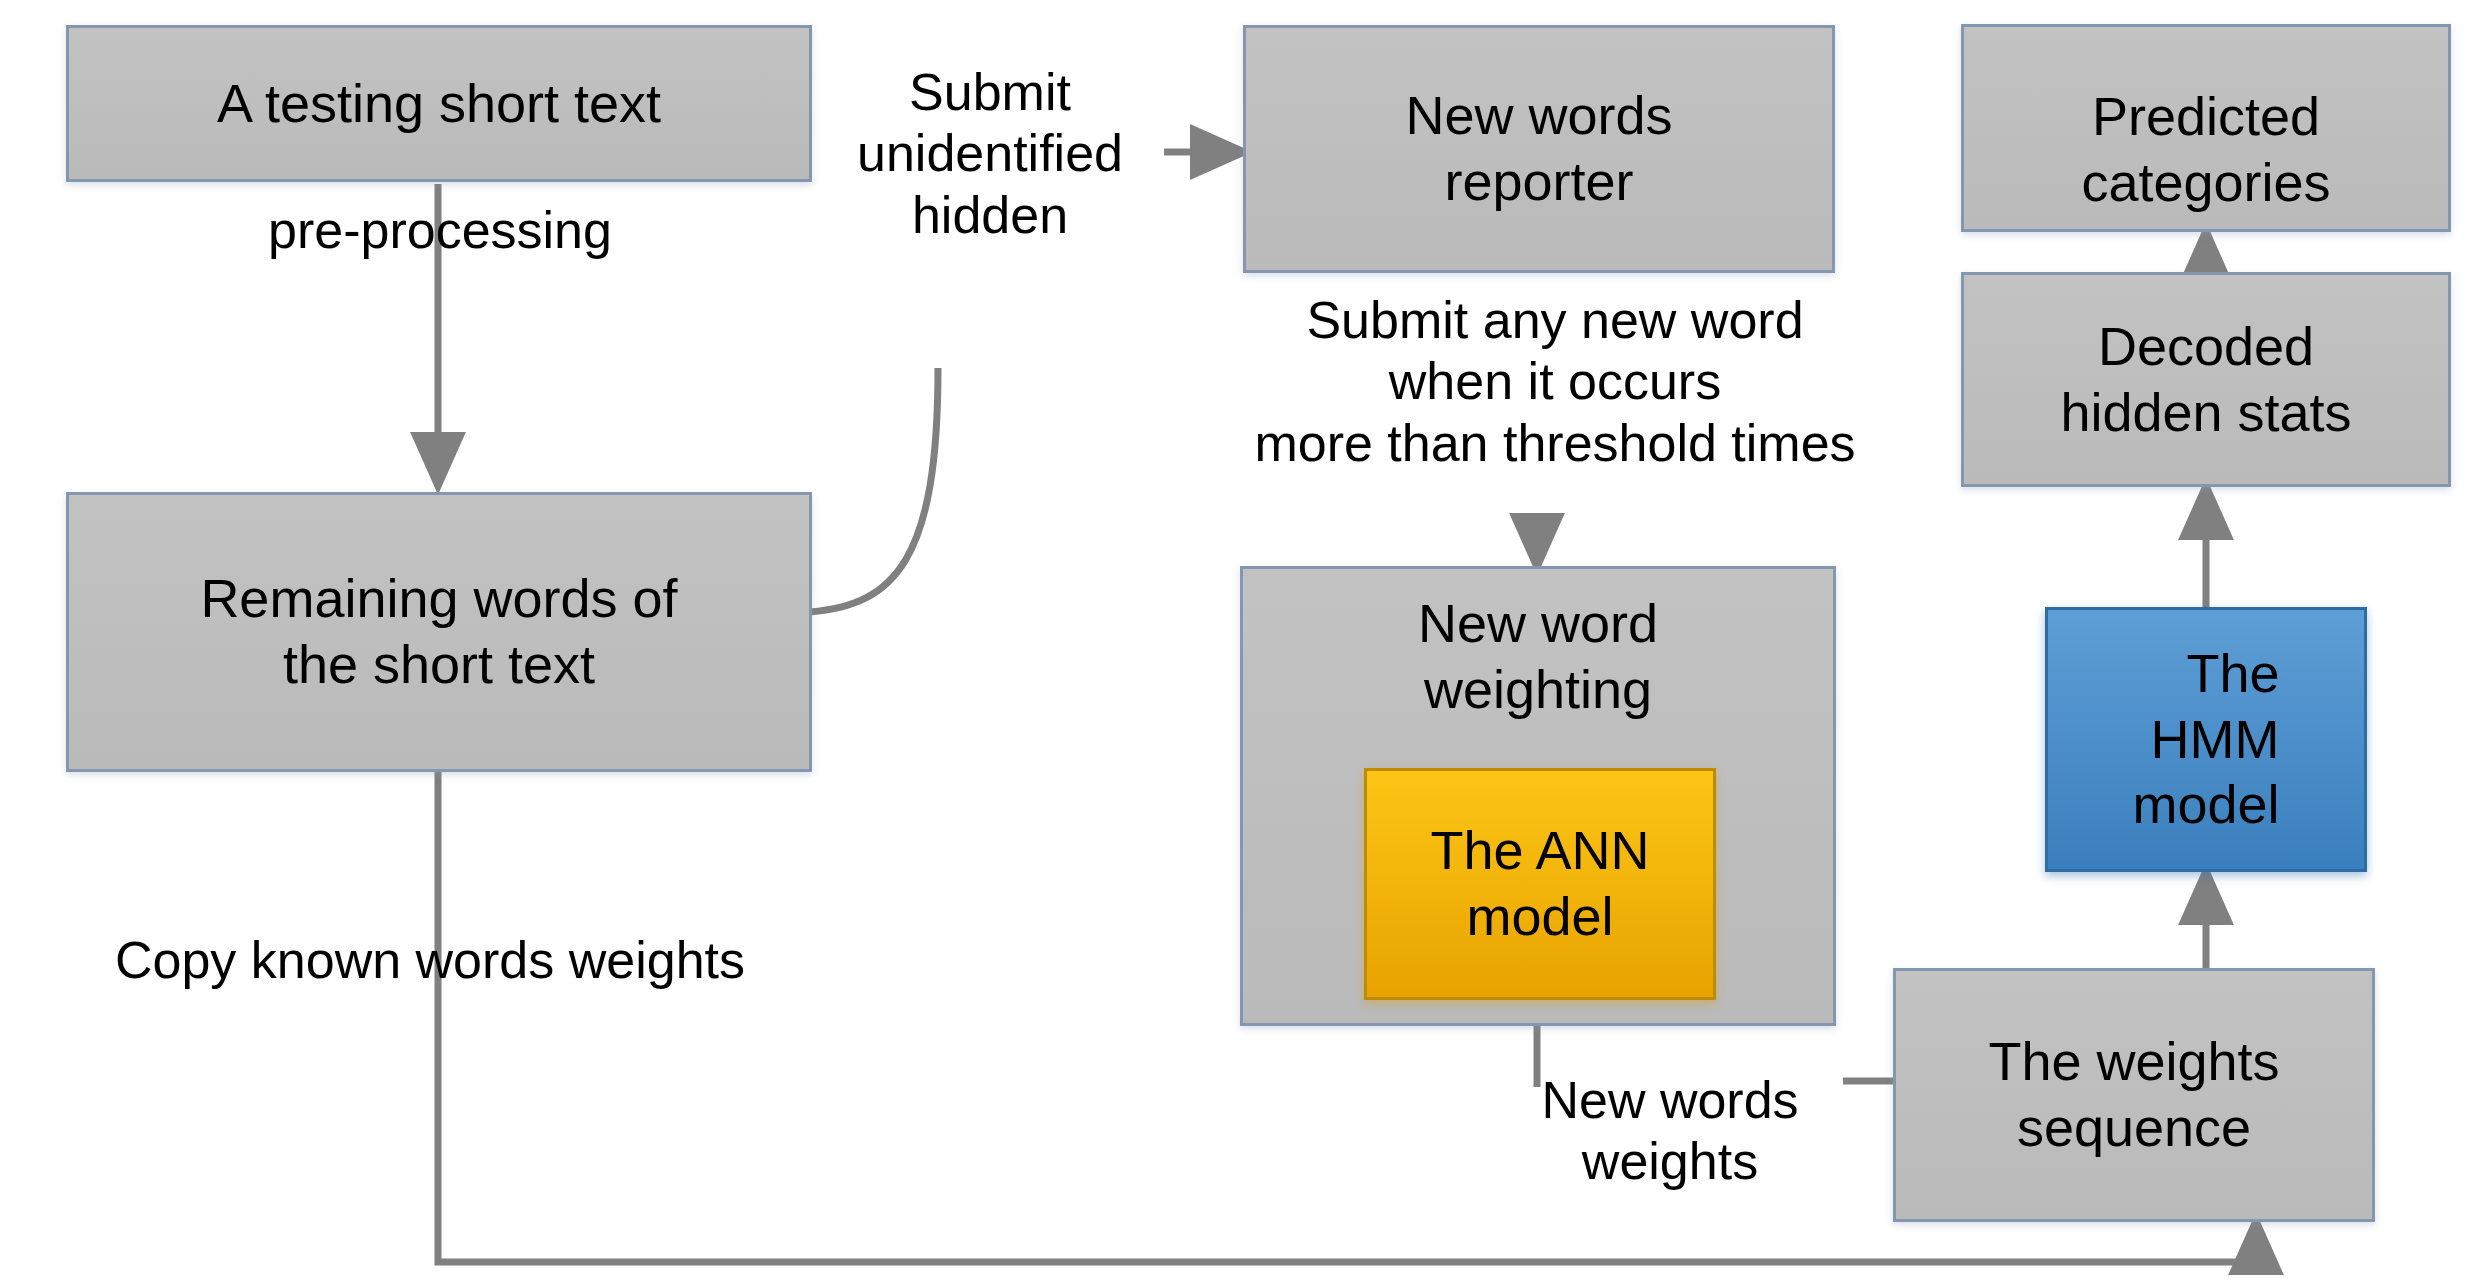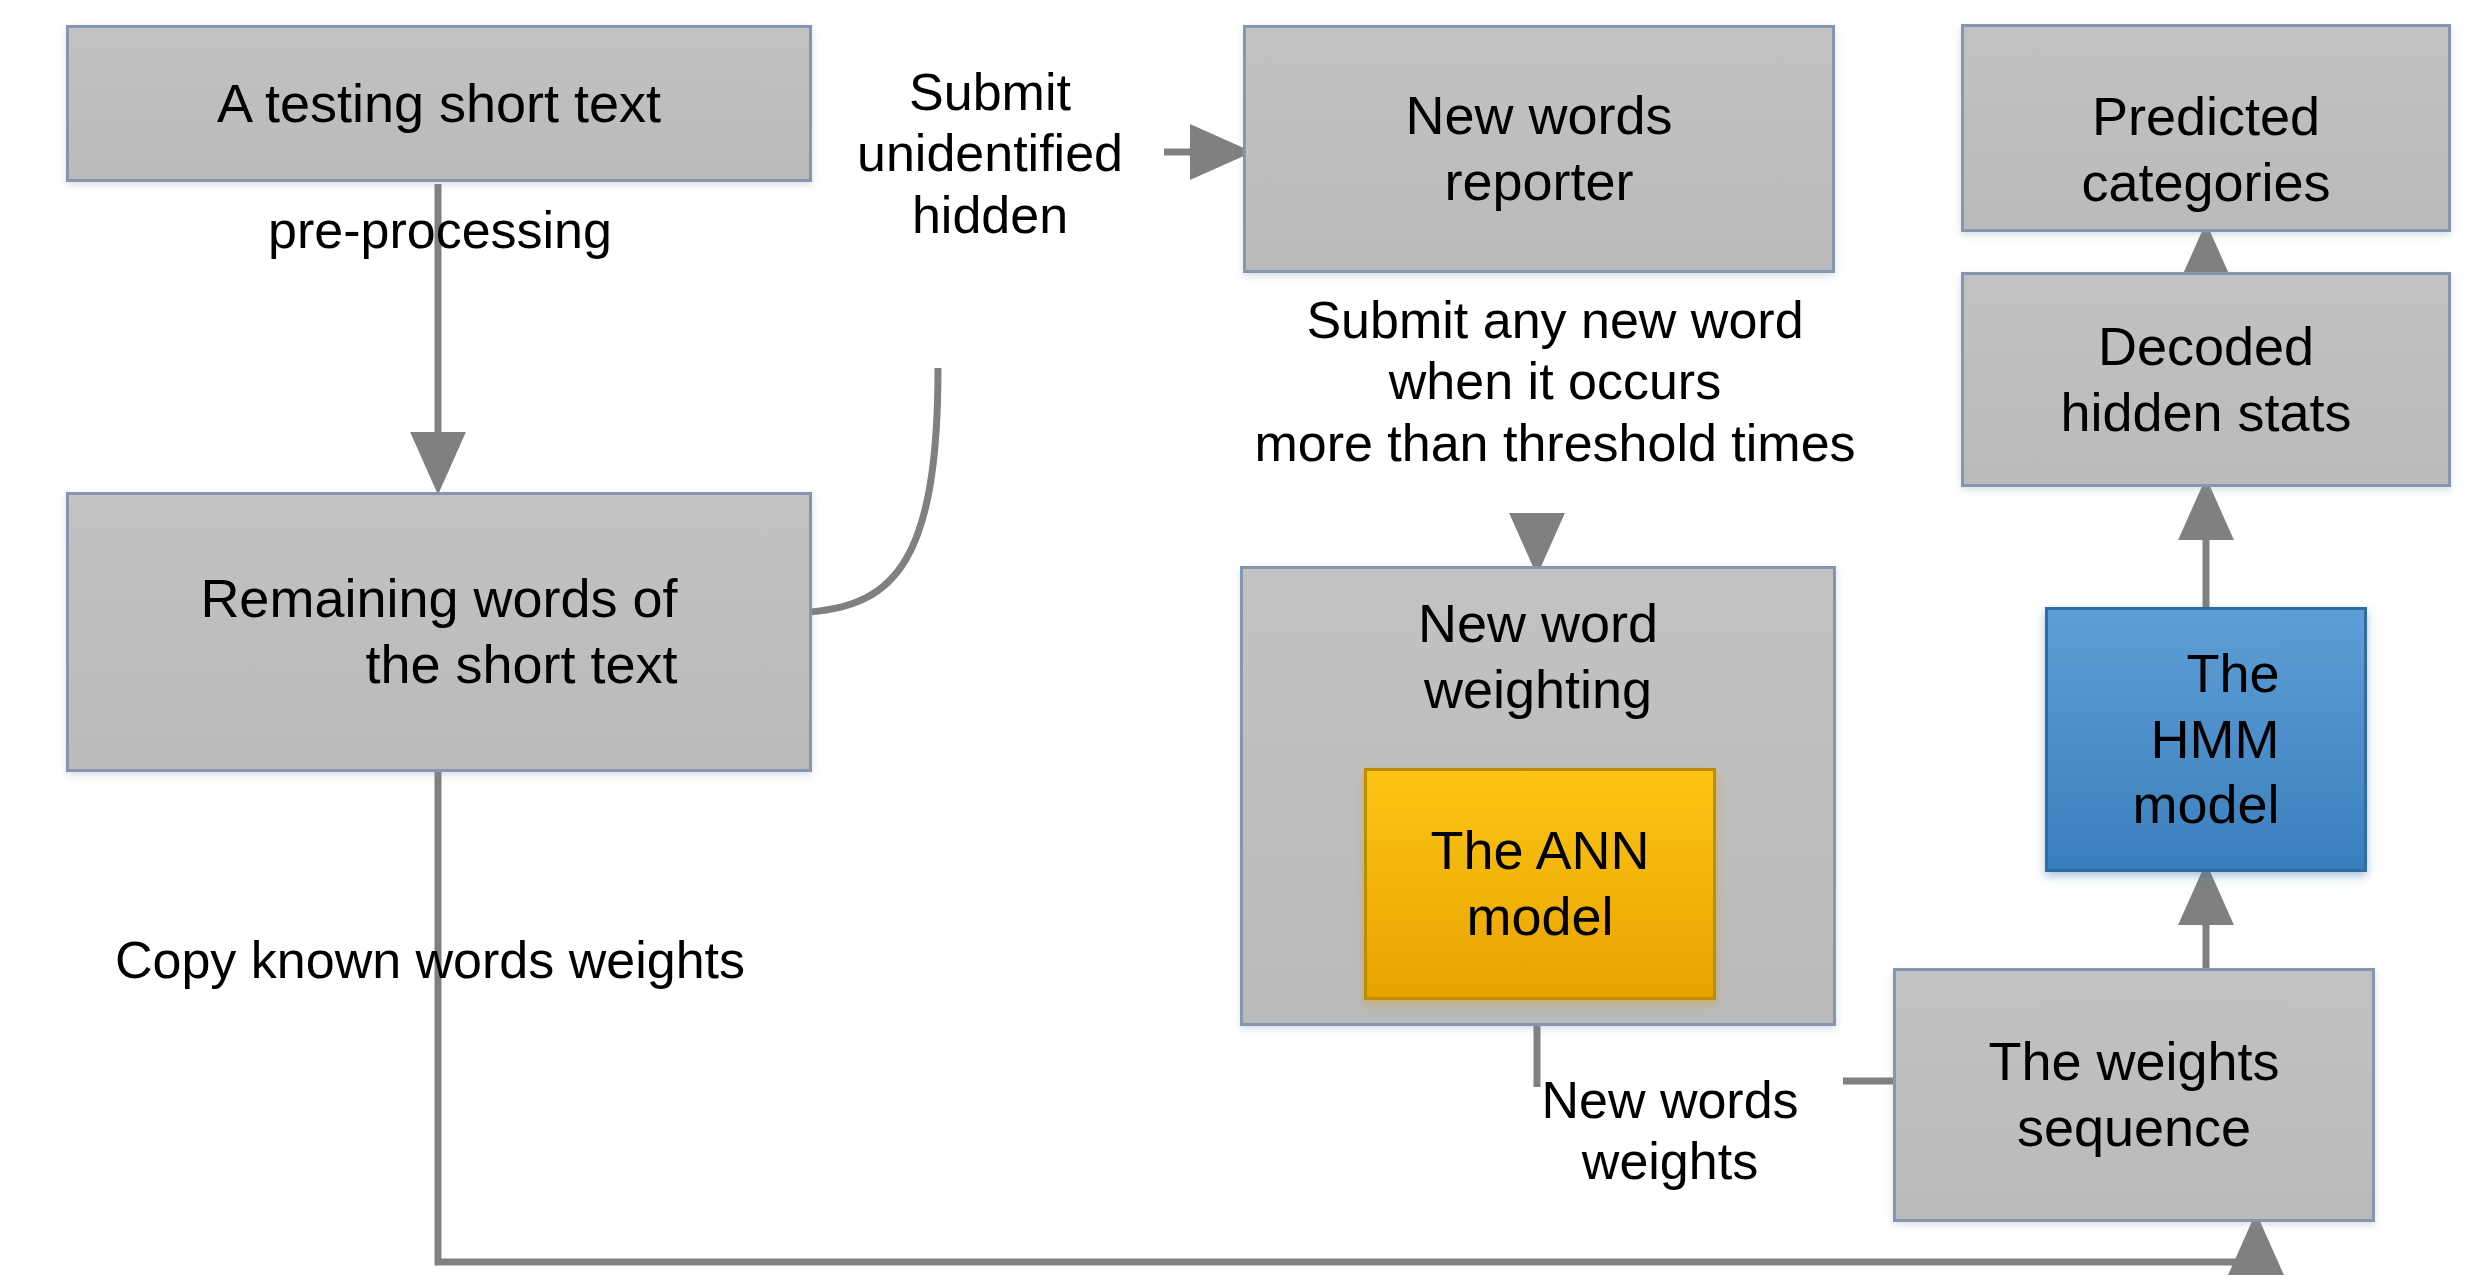--- a/index.html
+++ b/index.html
@@ -91,21 +91,21 @@
 
     <line x1="2206" y1="607" x2="2206" y2="487" stroke="#808080" stroke-width="7" marker-end="url(#ah)"></line>
 
     <line x1="2206" y1="272" x2="2206" y2="232" stroke="#808080" stroke-width="7" marker-end="url(#ah)"></line>
   </svg>
 
   <div class="node gray" style="left:66px; top:25px; width:746px; height:157px; font-size:54px;">
     <span class="txt" style="white-space: pre-line;">A testing short text</span>
   </div>
 
-  <div class="node gray" style="left:66px; top:492px; width:746px; height:280px; font-size:54px;text-align:right;">
+  <div class="node gray" style="left:66px; top:492px; width:746px; height:280px; font-size:54px;">
     <span class="txt" style="white-space: pre-line;">Remaining words of
 the short text</span>
   </div>
 
   <div class="node gray" style="left:1243px; top:25px; width:592px; height:248px; font-size:54px;">
     <span class="txt" style="white-space: pre-line;">New words
 reporter</span>
   </div>
 
   <div class="node gray" style="left:1240px; top:566px; width:596px; height:460px;

